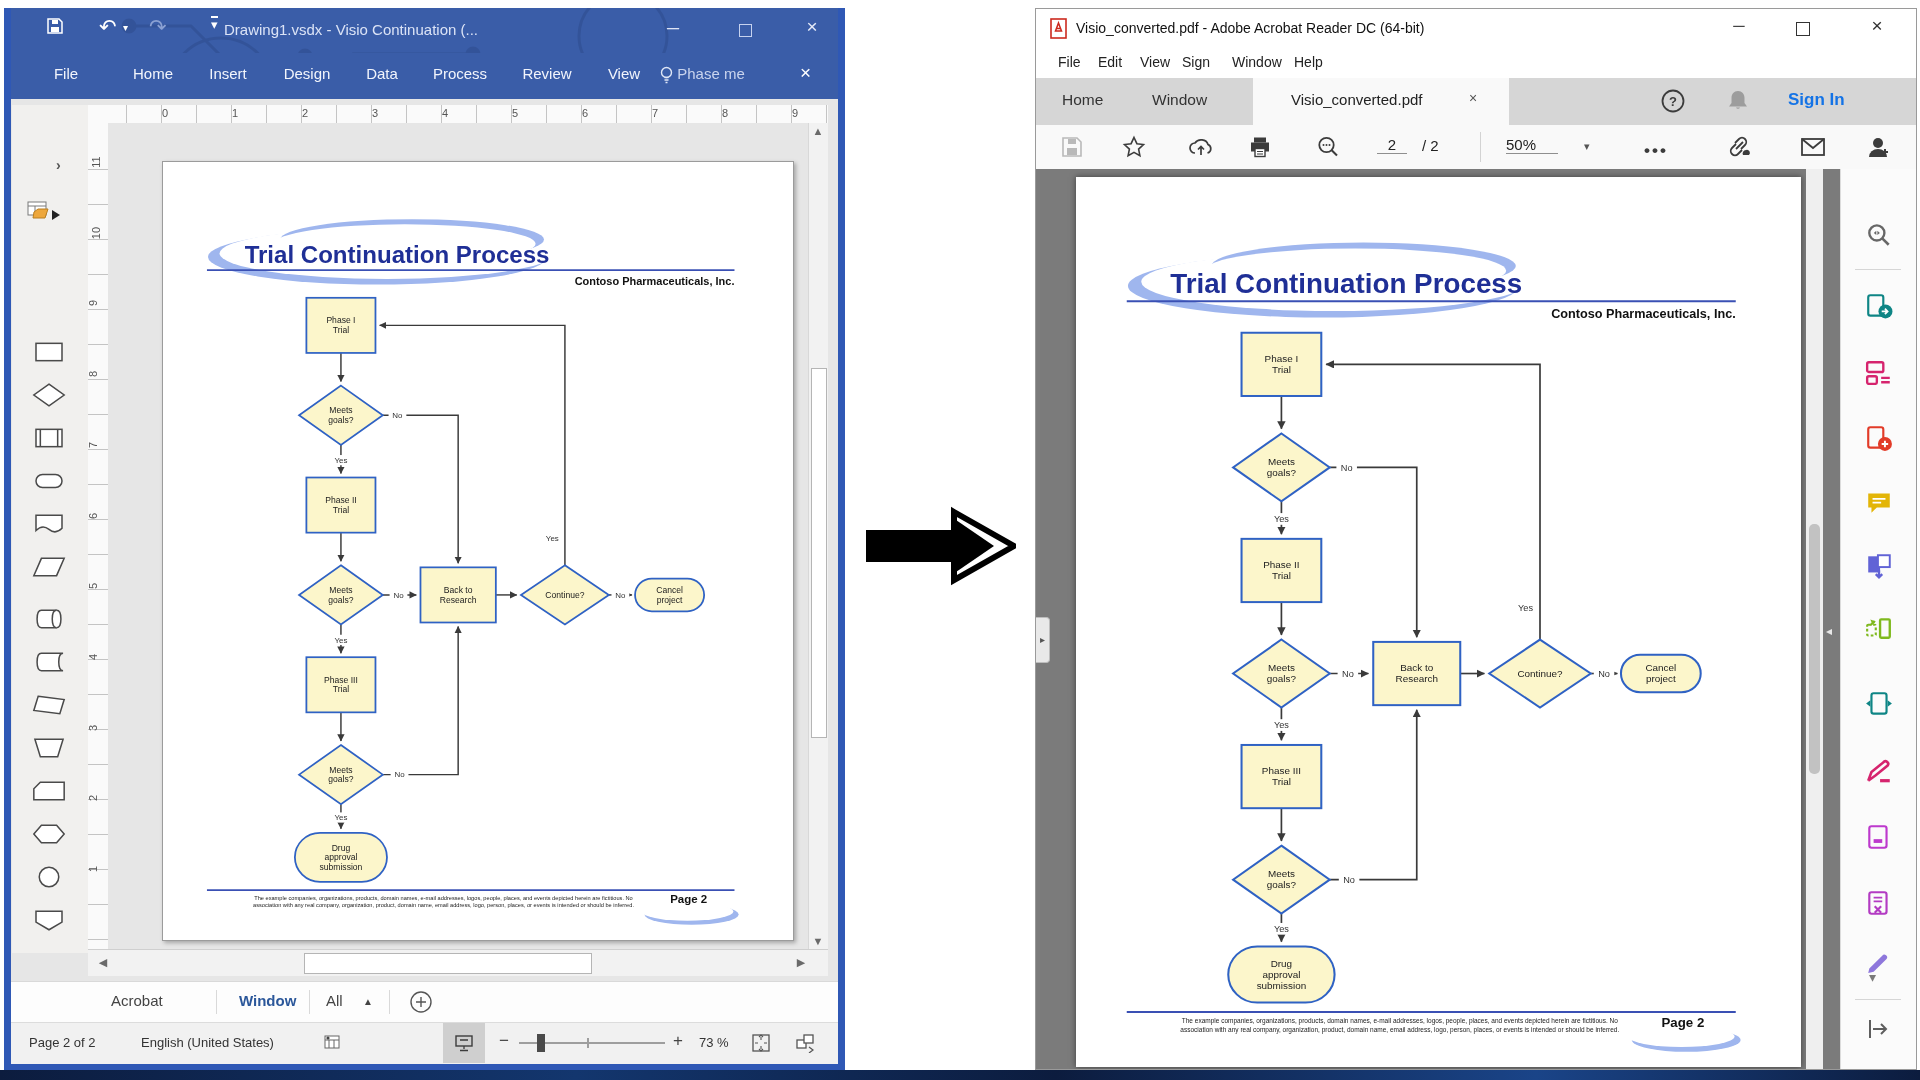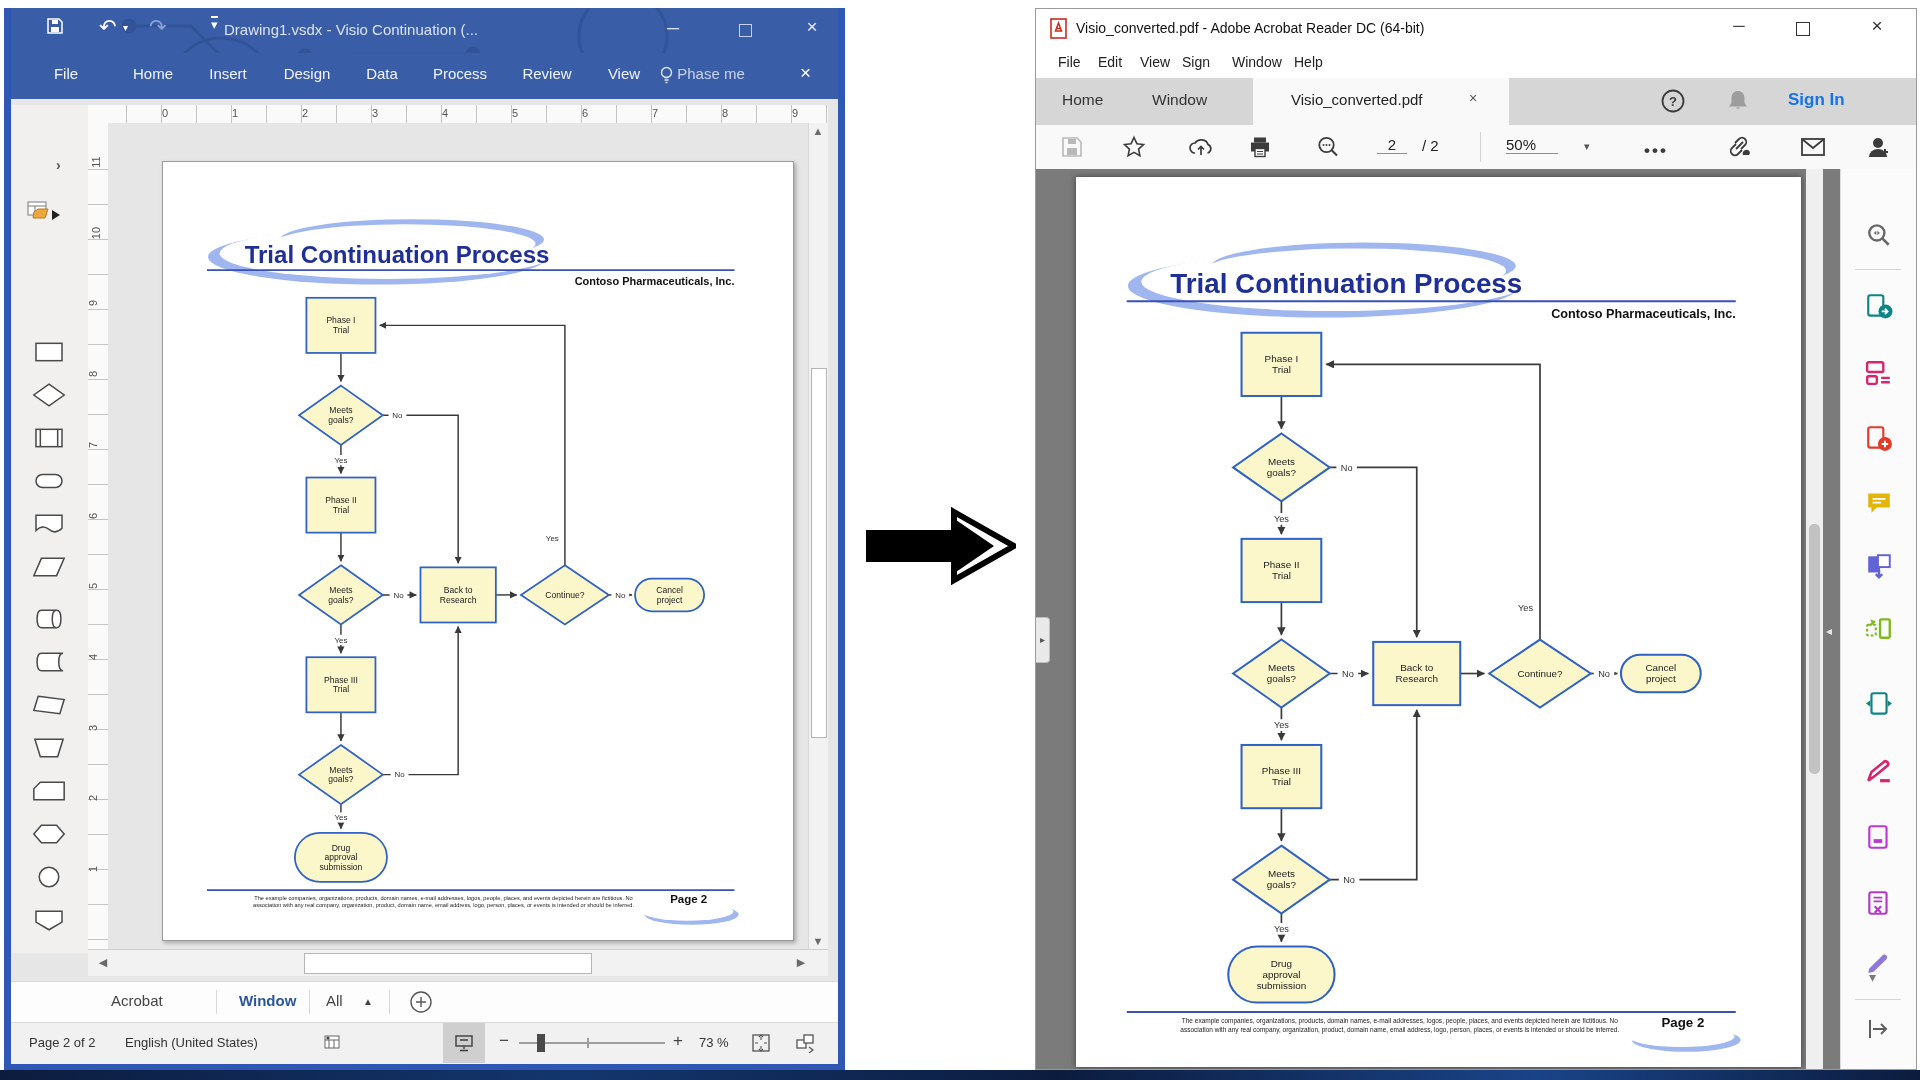--- a/index.html
+++ b/index.html
@@ -296,21 +296,21 @@
     <span class="abs" style="left:398px;top:8px">
       <svg width="24" height="24" viewBox="0 0 24 24">
           <circle cx="12" cy="12" r="10" fill="none" stroke="#555" stroke-width="1.4"></circle>
           <path d="M12,7 v10 M7,12 h10" stroke="#555" stroke-width="1.4"></path>
         </svg>
     </span>
   </div>
 
   <div class="v-status abs">
     <span class="sitem" style="left:18px">Page 2 of 2</span>
-    <span class="sitem" style="left:114px">English (United States)</span>
+    <span class="sitem" style="left:130px">English (United States)</span>
     <span class="abs" style="left:312px;top:10px">
       <svg width="18" height="18" viewBox="0 0 18 18">
           <rect x="2" y="3" width="14" height="12" fill="#fff" stroke="#666"></rect>
           <path d="M2,7 h14 M6,7 v8 M11,7 v8" stroke="#666"></path>
           <circle cx="5" cy="5" r="1.6" fill="#444"></circle>
         </svg>
     </span>
     <span class="abs" style="left:432px;top:0;width:42px;height:40px;background:#cfcfcf">
       <svg width="20" height="18" viewBox="0 0 20 18" style="margin:11px 0 0 11px">
           <rect x="2" y="2" width="16" height="10" fill="none" stroke="#3c3c3c" stroke-width="1.4"></rect>

